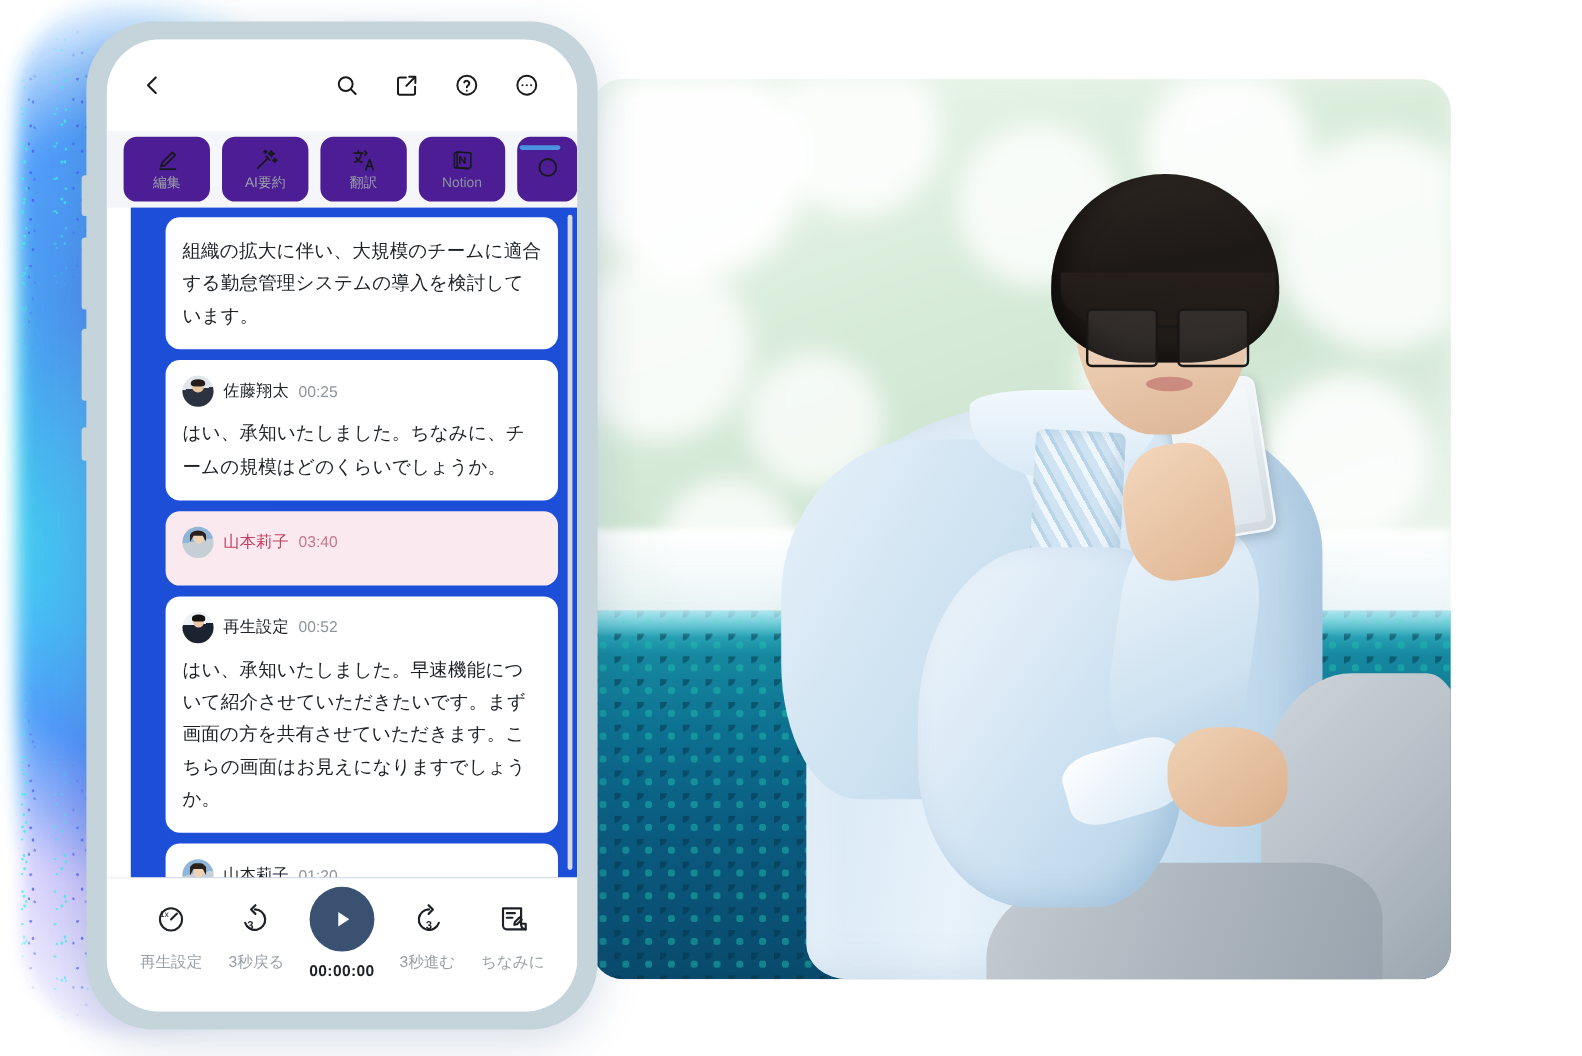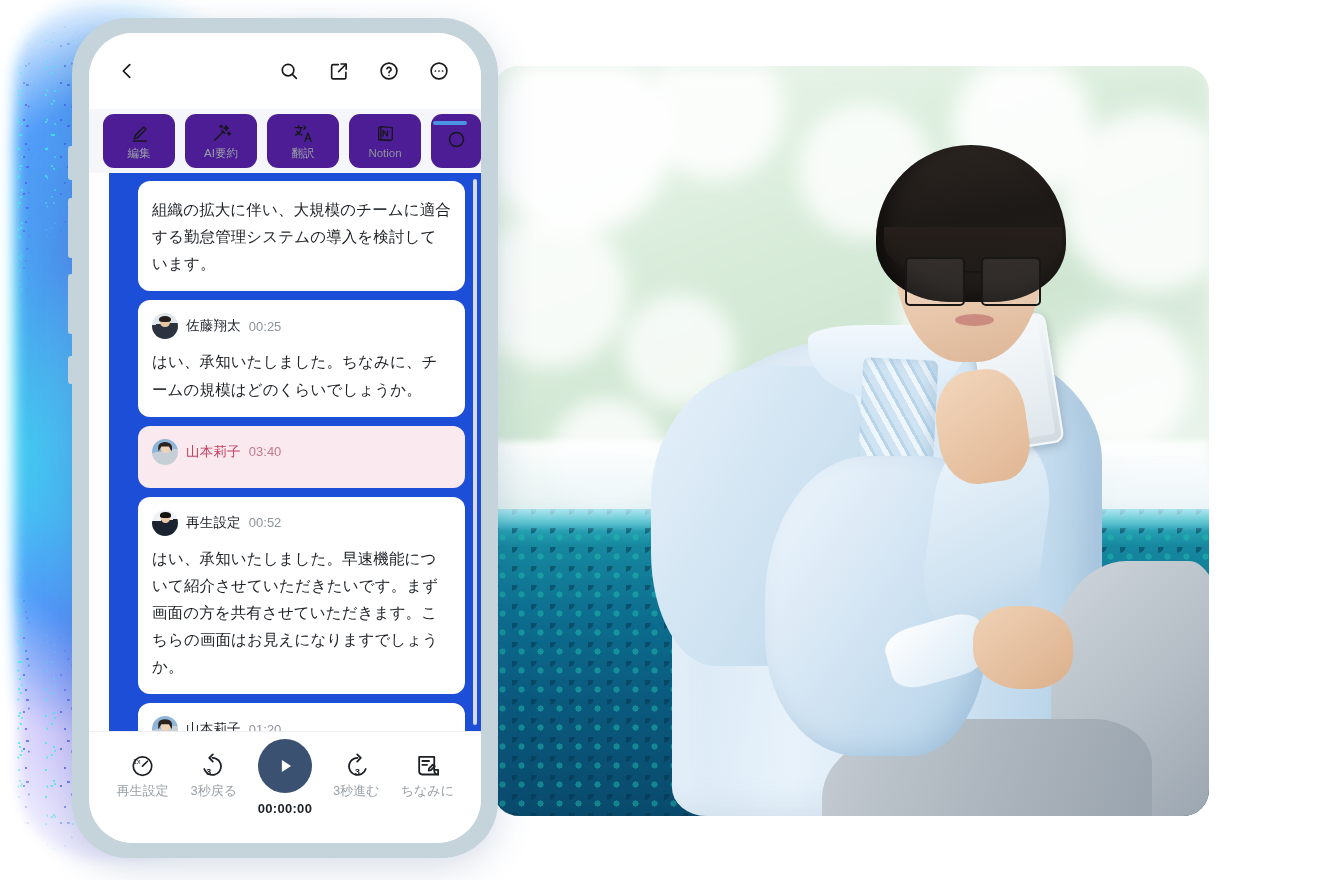--- a/index.html
+++ b/index.html
@@ -347,21 +347,21 @@
   
   .player {
     flex: 0 0 112px;
     background: #ffffff;
     border-top: 1px solid #eceef1;
     display: flex; align-items: flex-start; justify-content: space-around;
     padding: 16px 18px 0 18px;
   }
   .pbtn {
     display: flex; flex-direction: column; align-items: center;
-    cursor: pointer; min-width: 56px;
+    gap: 11px; cursor: pointer; min-width: 56px;
   }
   .pbtn .glyph { height: 34px; display: flex; align-items: center; justify-content: center; color: #1d2126; }
   .pbtn .plabel { font-size: 13px; color: #9aa0a8; white-space: nowrap; }
   .pbtn.center .plabel { color: #1d2126; font-weight: 700; letter-spacing: .3px; }
   .play-circle {
     width: 54px; height: 54px; border-radius: 50%;
     background: #3a5172;
     display: flex; align-items: center; justify-content: center;
     margin-top: -9px;
   }

